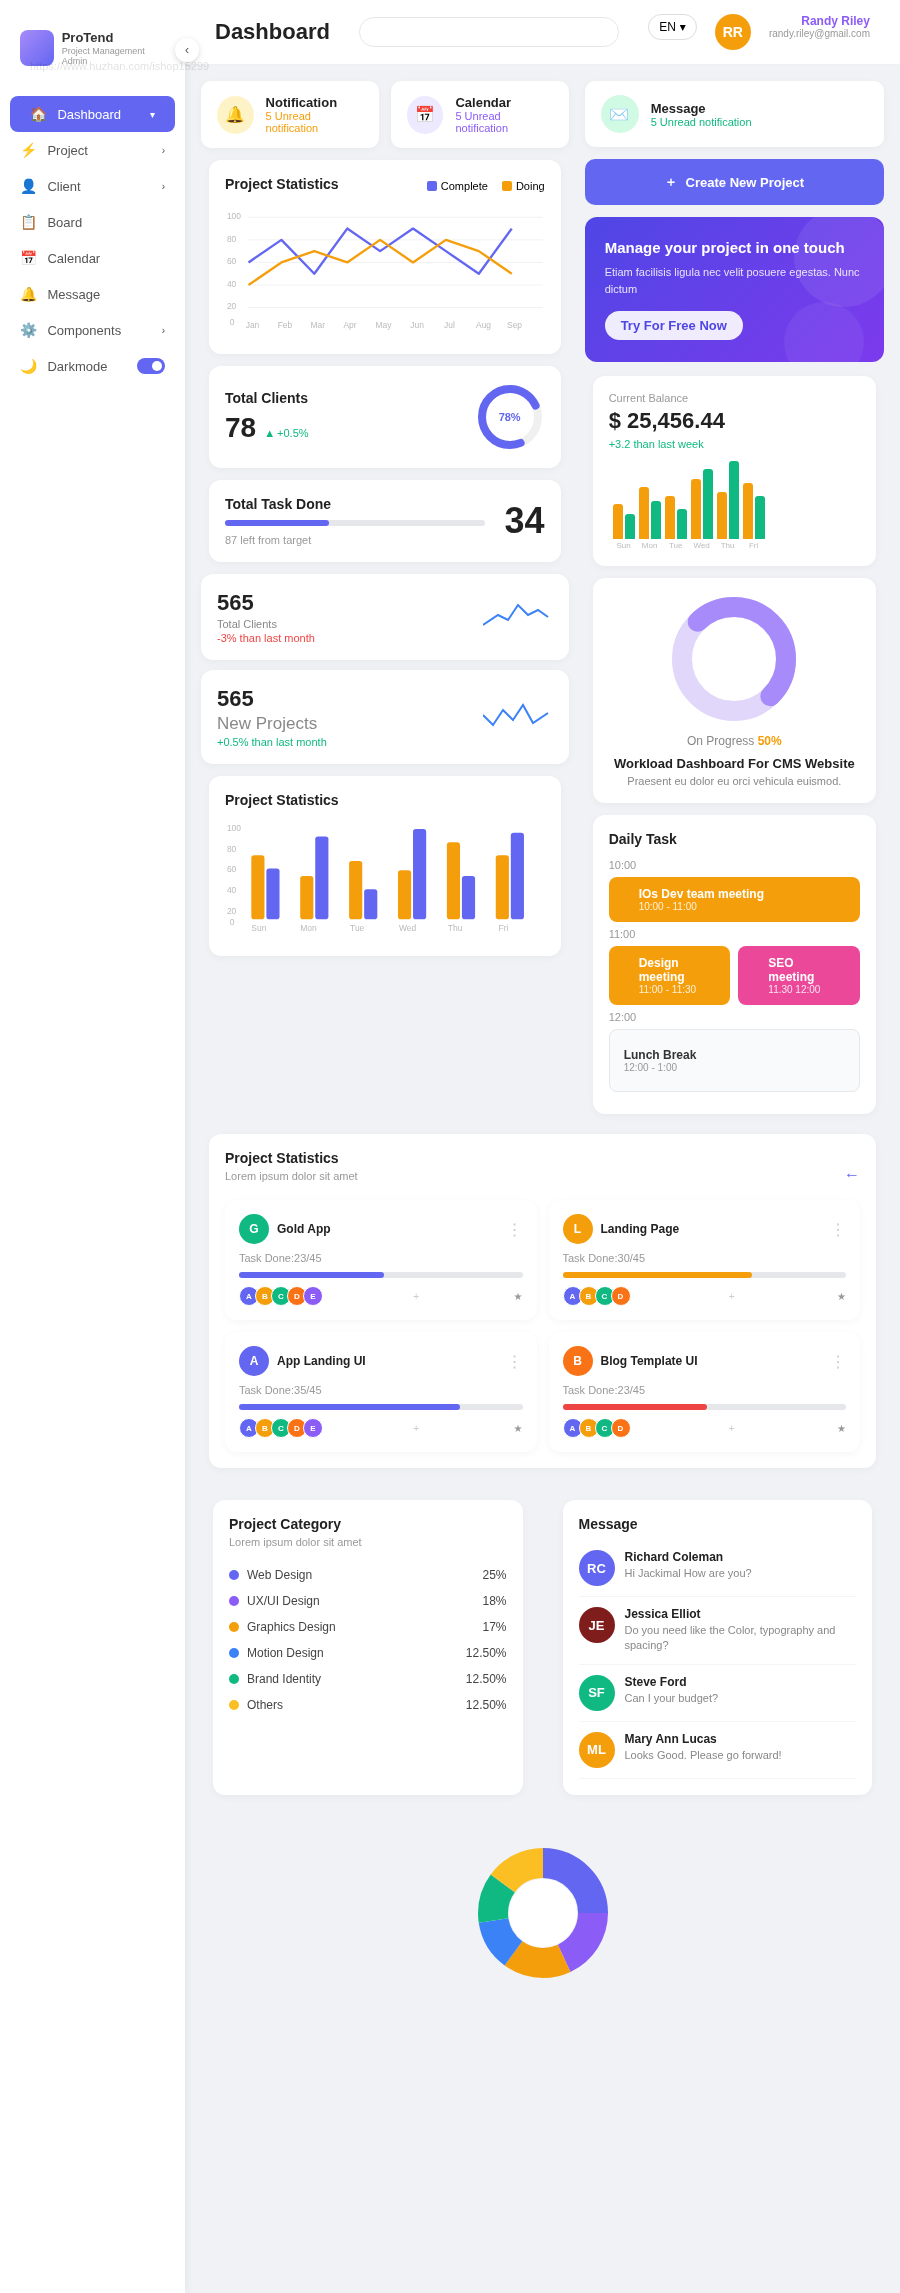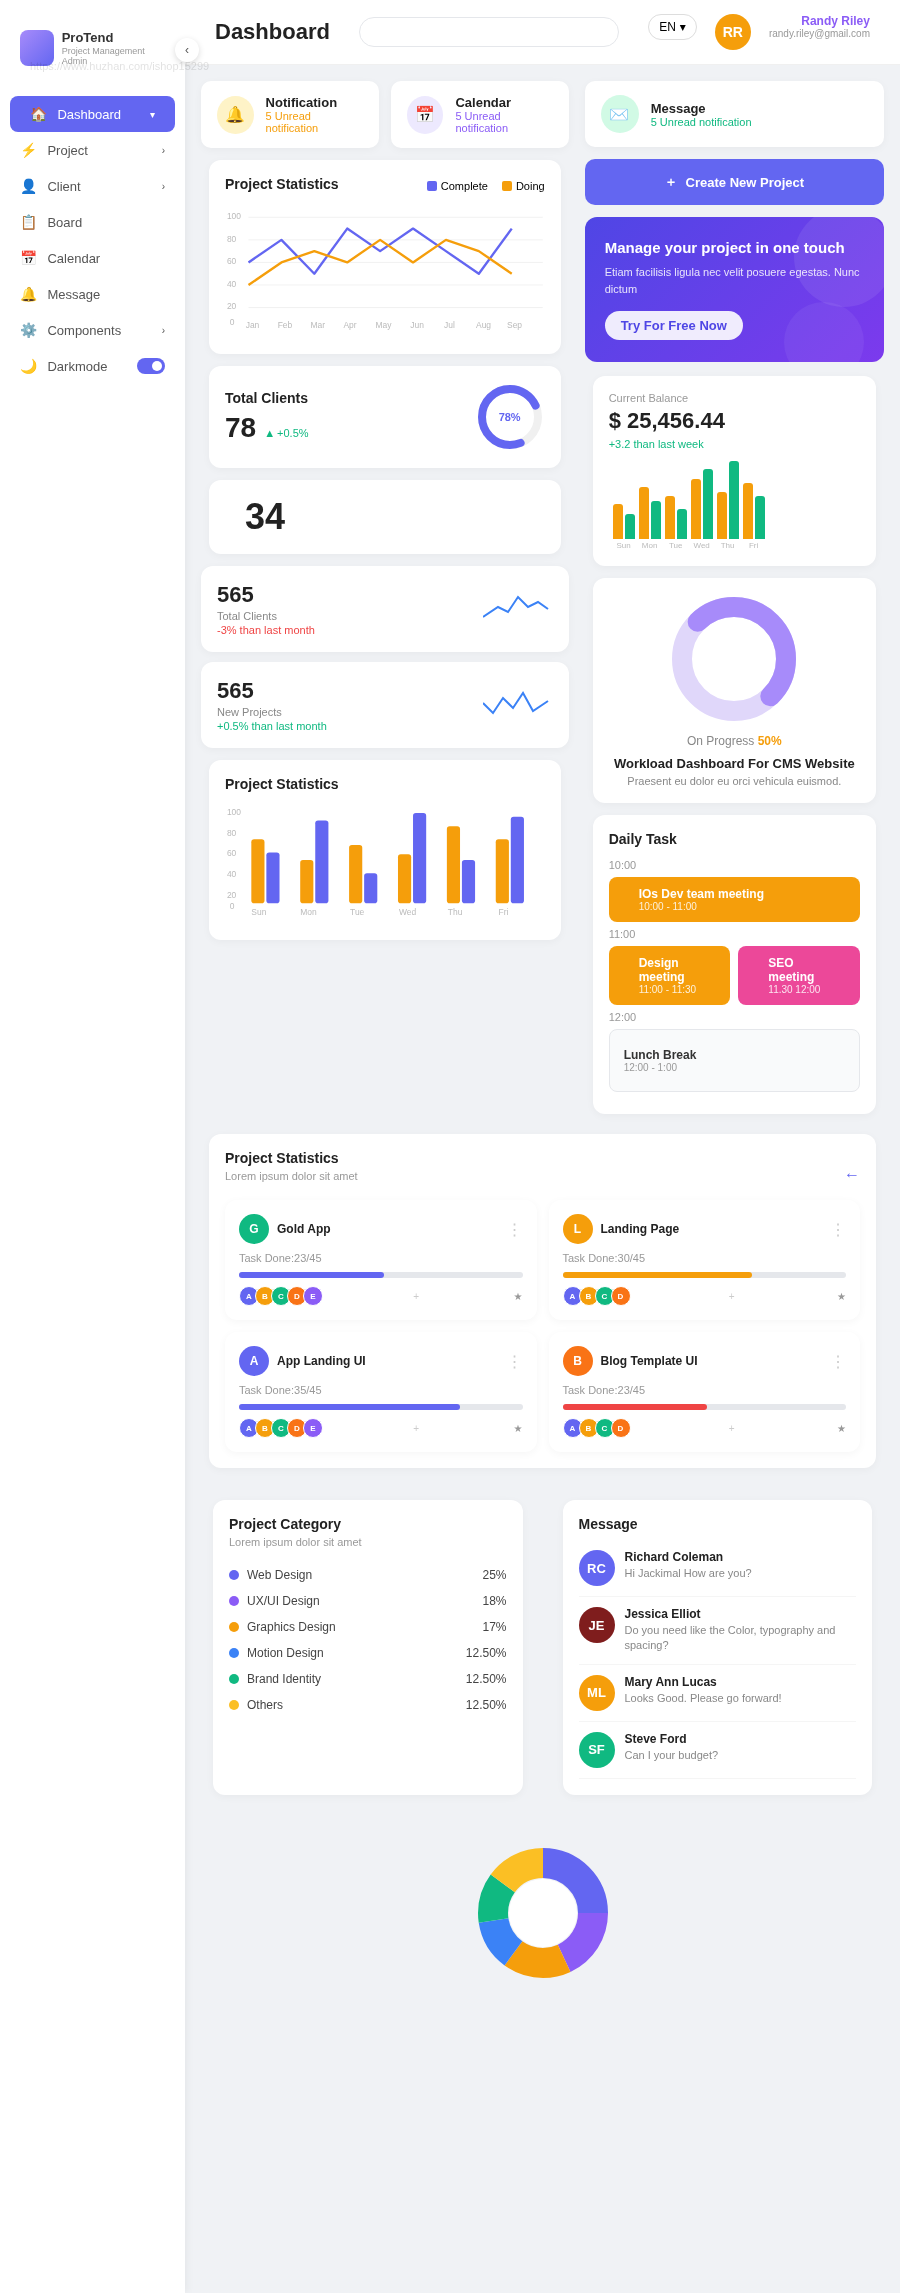--- a/index.html
+++ b/index.html
@@ -478,41 +478,48 @@
               <circle cx="35" cy="35" r="28" fill="none" stroke="#f0f0f0" stroke-width="8"></circle>
               <circle cx="35" cy="35" r="28" fill="none" stroke="#6366f1" stroke-width="8" stroke-dasharray="131 44" stroke-dashoffset="-33" stroke-linecap="round"></circle>
             </svg>
             <div style="position:absolute;top:50%;left:50%;transform:translate(-50%,-50%);font-size:11px;font-weight:700;color:#6366f1;">78%</div>
           </div>
         </div>
       </div>
 
       <div class="card" style="margin-bottom:12px;">
         <div style="display:flex; justify-content:space-between; align-items:center;">
+          <div style="flex:1;">
+            <div class="section-title">Total Task Done</div>
+            <div class="progress-bar-bg" style="margin: 8px 0;">
+              <div class="progress-bar-fill" style="width:40%;"></div>
+            </div>
+            <div style="font-size:11px; color:#999;">87 left from target</div>
+          </div>
           <div style="font-size:36px; font-weight:800; color:#222; margin-left:20px;">34</div>
         </div>
       </div>
 
       <div style="display:grid; grid-template-columns:1fr; gap:10px; margin-bottom:12px;">
         <div class="card" style="margin:0; display:flex; justify-content:space-between; align-items:center;">
           <div>
             <div style="font-size:22px; font-weight:800; color:#222;">565</div>
             <div style="font-size:11px; color:#888; margin-top:2px;">Total Clients</div>
             <div style="font-size:11px; color:#ef4444; margin-top:2px;">-3% than last month</div>
           </div>
           <div>
             <svg width="70" height="40" viewBox="0 0 70 40">
               <polyline points="0,30 15,20 25,25 35,10 45,20 55,15 65,22" fill="none" stroke="#3b82f6" stroke-width="2"></polyline>
             </svg>
           </div>
         </div>
         <div class="card" style="margin:0; display:flex; justify-content:space-between; align-items:center;">
           <div>
             <div style="font-size:22px; font-weight:800; color:#222;">565</div>
-            <div style="font-size:11px; color:#888; margin-top:2px;">New Projects</div>
+            <div style="font-size:17px; color:#888; margin-top:2px;">New Projects</div>
             <div style="font-size:11px; color:#10b981; margin-top:2px;">+0.5% than last month</div>
           </div>
           <div>
             <svg width="70" height="40" viewBox="0 0 70 40">
               <polyline points="0,20 10,30 20,15 30,25 40,10 50,28 65,18" fill="none" stroke="#3b82f6" stroke-width="2"></polyline>
             </svg>
           </div>
         </div>
       </div>
 
@@ -852,31 +859,31 @@
           </div>
         </div>
         <div class="msg-item">
           <div class="msg-avatar" style="background:#7f1d1d;">JE</div>
           <div>
             <div class="msg-name">Jessica Elliot</div>
             <div class="msg-text">Do you need like the Color, typography and spacing?</div>
           </div>
         </div>
         <div class="msg-item">
+          <div class="msg-avatar" style="background:#10b981;">SF</div>
+          <div>
+            <div class="msg-name">Steve Ford</div>
+            <div class="msg-text">Can I your budget?</div>
+          </div>
+        </div>
+        <div class="msg-item">
           <div class="msg-avatar" style="background:#f59e0b;">ML</div>
           <div>
             <div class="msg-name">Mary Ann Lucas</div>
             <div class="msg-text">Looks Good. Please go forward!</div>
-          </div>
-        </div>
-        <div class="msg-item">
-          <div class="msg-avatar" style="background:#10b981;">SF</div>
-          <div>
-            <div class="msg-name">Steve Ford</div>
-            <div class="msg-text">Can I your budget?</div>
           </div>
         </div>
       </div>
     </div>
   </div>
 
   <div style="display:flex; justify-content:center; padding: 10px 0 30px;">
     <svg width="160" height="160" viewBox="0 0 160 160">
 
       <circle cx="80" cy="80" r="50" fill="none" stroke="#6366f1" stroke-width="30" stroke-dasharray="78.5 235.5" stroke-dashoffset="0" transform="rotate(-90 80 80)"></circle>

